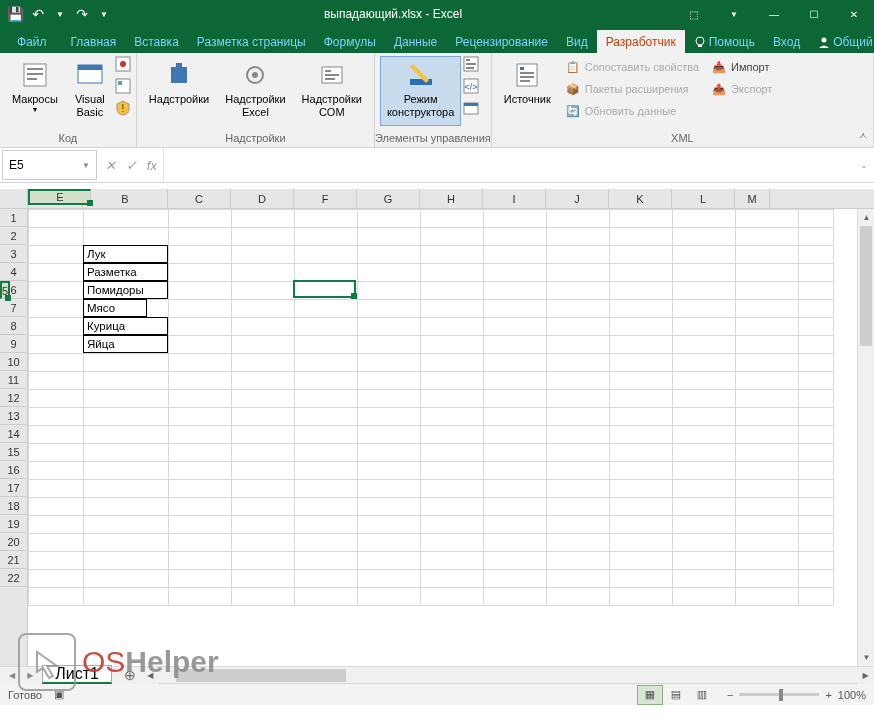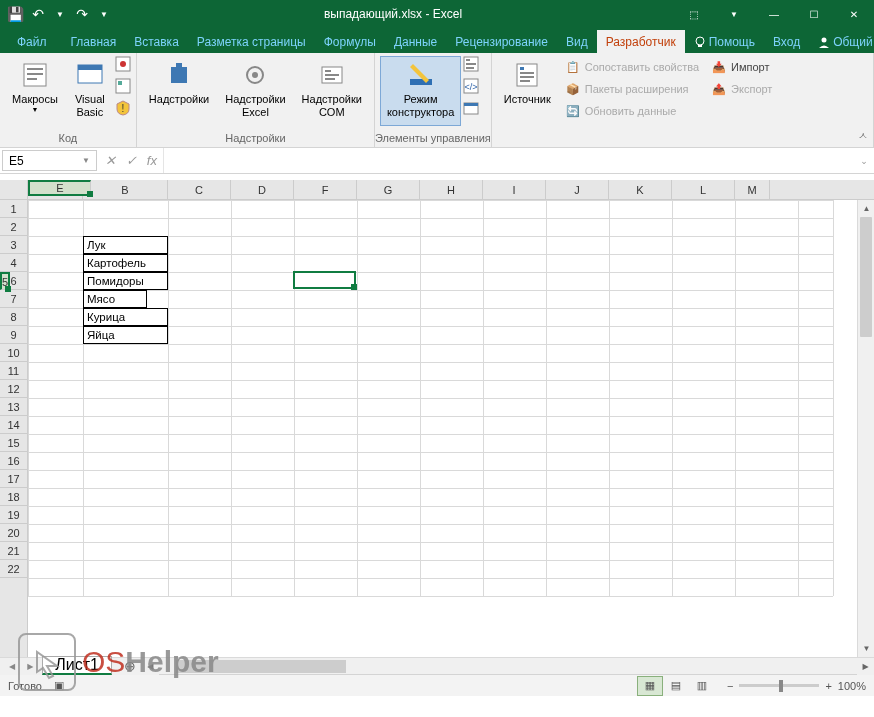--- a/index.html
+++ b/index.html
@@ -29,21 +29,21 @@
 .ribbon .group .label { text-align:center; font-size:11px; color:#666; padding-bottom:3px; }
 .bigbtn { display:flex; flex-direction:column; align-items:center; justify-content:flex-start; padding:2px 6px; cursor:pointer; min-width:44px; height:70px; font-size:11px; text-align:center; line-height:1.15; border:1px solid transparent; }
 .bigbtn.active { background:#c9dcee; border-color:#7da8d6; }
 .bigbtn .ico { width:32px; height:32px; display:flex; align-items:center; justify-content:center; margin-bottom:2px; }
 .smallrow { display:flex; align-items:center; gap:4px; padding:1px 4px; font-size:11px; color:#444; cursor:pointer; border:1px solid transparent; height:22px; white-space:nowrap; }
 .smallrow.disabled { color:#aaa; cursor:default; }
 .smallrow .si { width:16px; height:16px; display:flex; align-items:center; justify-content:center; }
 .ribbon-collapse { position:absolute; right:6px; bottom:4px; font-size:10px; color:#666; cursor:pointer; }
 
 
-.fbar { height:26px; border-bottom:1px solid #d4d4d4; display:flex; align-items:stretch; background:#fff; }
+.fbar { height:35px; border-bottom:1px solid #d4d4d4; display:flex; align-items:stretch; background:#fff; }
 .namebox { width:95px; border-right:1px solid #d4d4d4; display:flex; align-items:center; padding:0 6px; font-size:12px; justify-content:space-between; margin:2px; border:1px solid #ccc; }
 .fbtns { display:flex; align-items:center; padding:0 6px; gap:10px; color:#999; border-right:1px solid #e5e5e5; }
 .fbtns span { cursor:pointer; font-size:13px; font-style:italic; }
 .finput { flex:1; padding:0 6px; display:flex; align-items:center; }
 .fexpand { width:20px; display:flex; align-items:center; justify-content:center; color:#999; cursor:pointer; font-size:9px; }
 
 
 .gridwrap { position:relative; height:494px; display:flex; flex-direction:column; margin-top:6px; }
 .cols { display:flex; height:20px; background:#e6e6e6; border-bottom:1px solid #ccc; }
 .cols .corner { width:28px; background:#e6e6e6; border-right:1px solid #ccc; }
@@ -286,20 +286,21 @@
         <div class="smallrow">
             <span class="si">📥</span>
             <span>Импорт</span>
           </div>
         <div class="smallrow disabled">
             <span class="si">📤</span>
             <span>Экспорт</span>
           </div>
       </div>
     </div>
+    <div class="label">XML</div>
   </div>
   <div class="ribbon-collapse">ㅅ</div>
 </div>
 
 <div class="fbar">
   <div class="namebox">
       <span>E5</span>
       <span style="font-size:8px;color:#888">▼</span>
     </div>
   <div class="fbtns">
@@ -387,21 +388,21 @@
         <div class="gl-h" style="top: 252px; width: 805px;"></div>
         <div class="gl-h" style="top: 270px; width: 805px;"></div>
         <div class="gl-h" style="top: 288px; width: 805px;"></div>
         <div class="gl-h" style="top: 306px; width: 805px;"></div>
         <div class="gl-h" style="top: 324px; width: 805px;"></div>
         <div class="gl-h" style="top: 342px; width: 805px;"></div>
         <div class="gl-h" style="top: 360px; width: 805px;"></div>
         <div class="gl-h" style="top: 378px; width: 805px;"></div>
         <div class="gl-h" style="top: 396px; width: 805px;"></div>
         <div class="cell" style="left: 55px; top: 36px; width: 85px;">Лук</div>
-        <div class="cell" style="left: 55px; top: 54px; width: 85px;">Картофель</div>
+        <div class="cell" style="left: 55px; top: 54px; width: 85px;">Разметка</div>
         <div class="cell" style="left: 55px; top: 72px; width: 85px;">Помидоры</div>
         <div class="cell" style="left: 55px; top: 90px; width: 64px;">Мясо</div>
         <div class="cell" style="left: 55px; top: 108px; width: 85px;">Курица</div>
         <div class="cell" style="left: 55px; top: 126px; width: 85px;">Яйца</div>
         <div class="sel" style="left: 265px; top: 71px; width: 63px; height: 18px;"></div>
       </div>
     <div class="vscroll">
       <div class="btn">▲</div>
       <div class="thumb"></div>
       <div class="btn" style="position:absolute;bottom:0">▼</div>

